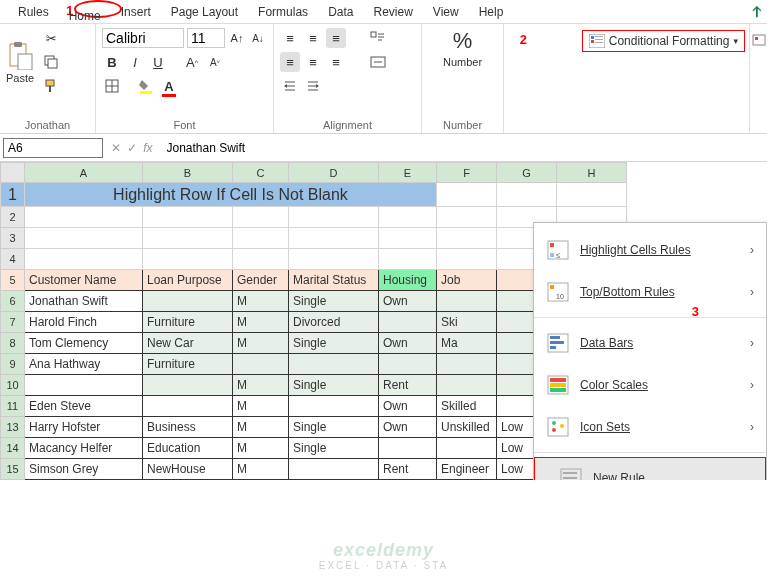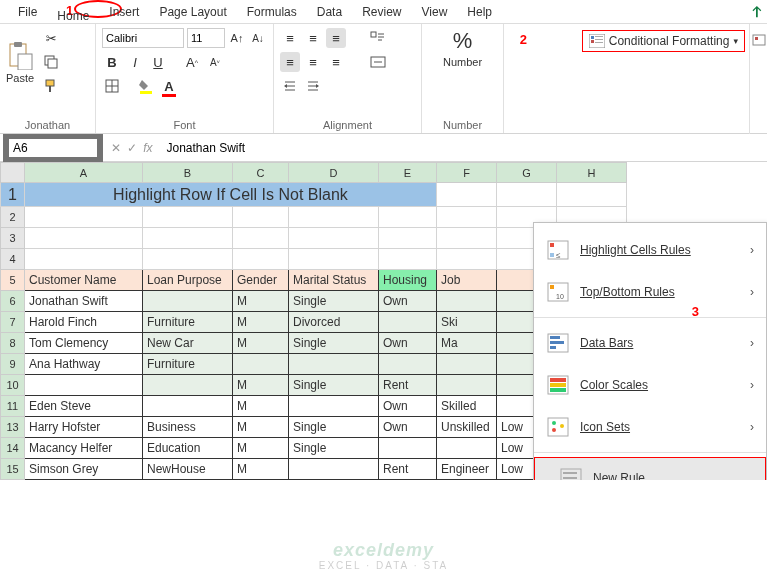--- a/index.html
+++ b/index.html
@@ -12,31 +12,31 @@
   .callout-1 { position: absolute; left: 66px; top: 3px; color: red; font-weight: bold; font-size: 13px; }
   .home-circle { position: absolute; left: 74px; top: 0px; width: 48px; height: 18px; border: 2px solid red; border-radius: 50%; pointer-events: none; }
   
   .ribbon { display: flex; height: 110px; background: #fff; border-bottom: 1px solid #d4d4d4; position: relative; }
   .ribbon-group { border-right: 1px solid #e0e0e0; display: flex; flex-direction: column; justify-content: space-between; padding: 4px 6px 2px; }
   .ribbon-group-label { font-size: 11px; color: #666; text-align: center; margin-top: auto; padding-top: 3px; }
   .ribbon-row { display: flex; align-items: center; gap: 3px; }
   .icon-btn { width: 20px; height: 20px; display: inline-flex; align-items: center; justify-content: center; font-size: 13px; cursor: default; }
   .icon-btn.shade { border-radius: 3px; }
   .big-btn { display: flex; flex-direction: column; align-items: center; font-size: 11px; gap: 2px; }
-  .select { font-size: 11px; border: 1px solid #ccc; background: #fff; height: 20px; padding: 0 3px; }
+  .select { font-size: 14px; border: 1px solid #ccc; background: #fff; height: 20px; padding: 0 3px; }
   .font-name { width: 82px; }
   .font-size { width: 38px; }
   
   .cf-btn { position: absolute; right: 22px; top: 6px; display: flex; align-items: center; gap: 4px; border: 1.5px solid red; padding: 3px 6px; background: #fff; text-align: right; }
   .cf-icon { width: 16px; height: 14px; display: inline-block; }
   .callout-2 { position: absolute; right: 240px; top: 8px; color: red; font-weight: bold; font-size: 13px; }
   .s-right { position: absolute; right: 0; top: 0; height: 110px; width: 18px; border-left: 1px solid #e0e0e0; display: flex; align-items: flex-start; justify-content: center; padding-top: 10px; }
   
   .formula-bar { display: flex; height: 28px; border-bottom: 1px solid #d4d4d4; align-items: center; background: #fff; }
-  .name-box { width: 100px; border: 6px solid #737373; margin: 3px 0 3px 3px; padding: 2px 4px; font-size: 12px; }
+  .name-box { width: 100px; border: 1px solid #737373; margin: 3px 0 3px 3px; padding: 2px 4px; font-size: 12px; }
   .fb-icons { display: flex; align-items: center; gap: 6px; padding: 0 8px; color: #999; }
   .formula-input { flex: 1; border: none; padding: 2px 6px; font-size: 12px; background: #fff; }
   
   .sheet-area { position: relative; overflow: hidden; }
   table.grid { border-collapse: collapse; table-layout: fixed; }
   .col-head th { background: #e6e6e6; border: 1px solid #ccc; font-weight: normal; font-size: 11px; height: 20px; text-align: center; }
   .row-head { background: #e6e6e6; border: 1px solid #ccc; font-weight: normal; font-size: 11px; text-align: center; width: 24px; }
   .corner { background: #e6e6e6; border: 1px solid #ccc; width: 24px; }
   td.cell { border: 1px solid #333; font-size: 12px; padding: 2px 4px; height: 21px; overflow: hidden; white-space: nowrap; }
   td.blank-cell { border: 1px solid #d4d4d4; height: 21px; }
@@ -57,21 +57,21 @@
   .watermark-sub { position: absolute; left: 50%; top: 560px; transform: translateX(-50%); font-size: 10px; color: rgba(0,0,0,0.2); letter-spacing: 2px; pointer-events: none; }
   
   svg { display: block; }
 </style>
 </head>
 <body>
 
 <div class="menubar">
   <span class="callout-1">1</span>
   <span class="home-circle"></span>
-  <div class="menubar-item">File</div>
+  <div class="menubar-item">Rules</div>
   <div class="menubar-item active"><span>Home</span><span class="home-underline"></span></div>
   <div class="menubar-item">Insert</div>
   <div class="menubar-item">Page Layout</div>
   <div class="menubar-item">Formulas</div>
   <div class="menubar-item">Data</div>
   <div class="menubar-item">Review</div>
   <div class="menubar-item">View</div>
   <div class="menubar-item">Help</div>
   <div style="margin-left:auto;padding-right:4px;color:#107c41">
     <svg width="14" height="14" viewBox="0 0 16 16">

